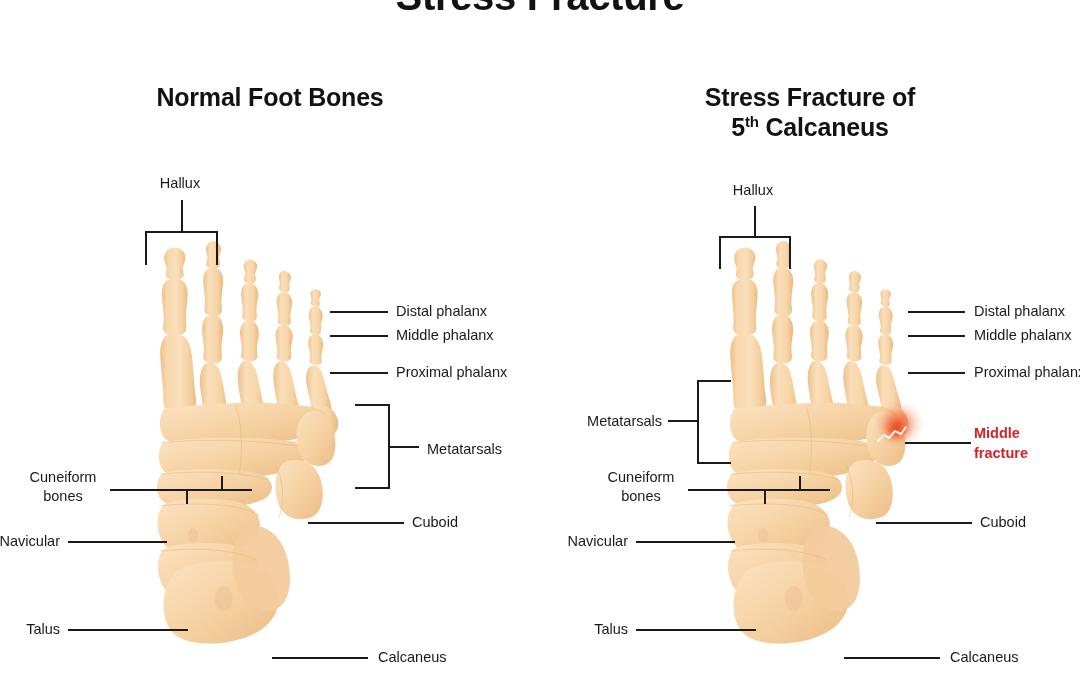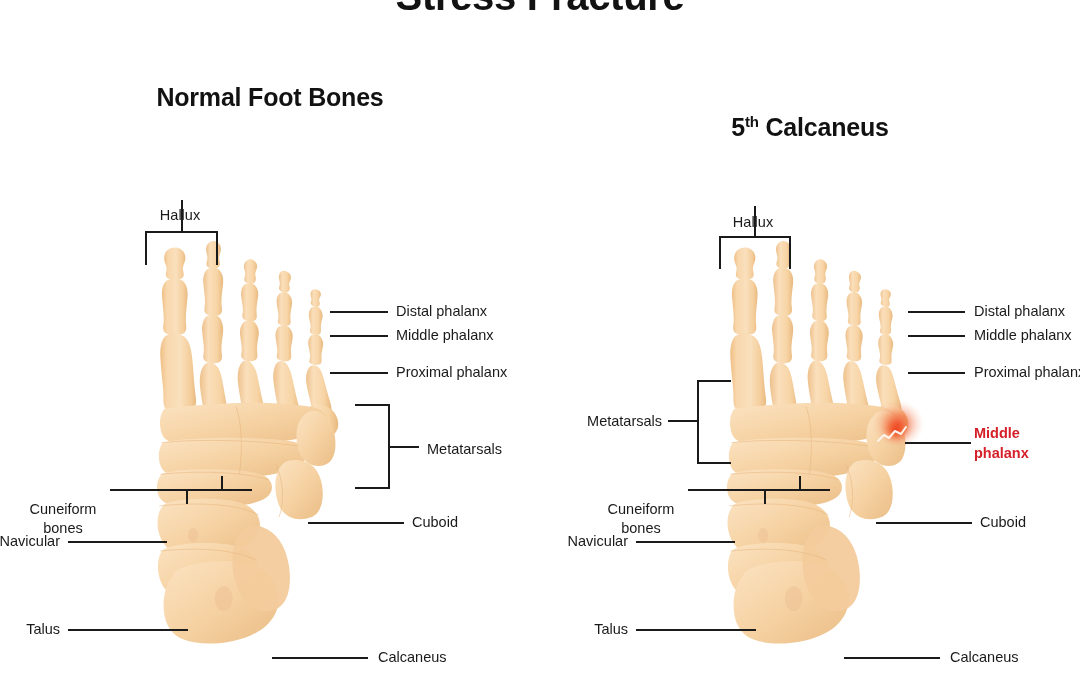--- a/index.html
+++ b/index.html
@@ -36,21 +36,21 @@
   
   .lbl{
     position:absolute;
     font-size:14.5px;
     color:#1a1a1a;
     white-space:nowrap;
     line-height:19px;
   }
   .lbl.two{white-space:normal;line-height:19px;}
   .lbl.r{text-align:right;}
-  .lbl.c{text-align:center;margin-top:32px;}
+  .lbl.c{text-align:center;}
   .lbl.red{color:#d5202a;font-weight:bold;}
 
   
   .ln{position:absolute;background:#1a1a1a;}
   .ln.h{height:1.6px;}
   .ln.v{width:1.6px;}
 
   svg.feet{position:absolute;left:0;top:0;width:1080px;height:675px;pointer-events:none;}
 </style>
 </head>
@@ -251,21 +251,21 @@
       <ellipse cx="896" cy="430" rx="17" ry="16" fill="url(#fracGlow)"></ellipse>
       <path d="M878 441 L884 435 L889 438 L895 431 L901 434 L906 427" fill="none" stroke="#fdf3ec" stroke-width="2.1" stroke-linecap="round" stroke-linejoin="round"></path>
     </g>
   </svg>
 
   <div class="main-title" id="main-title">Stress Fracture</div>
 
   <div class="panel-title" id="title-left">Normal Foot Bones</div>
 
   <div class="panel-title" id="title-right">
-    <br>
+    <span>Stress Fracture of</span><br>
     <span><span>5</span><sup>th</sup><span> Calcaneus</span></span>
   </div>
 
   <div class="lbl c" style="left:125px;top:174px;width:110px;">Hallux</div>
   <div class="ln v" style="left:181px;top:200px;height:32px;"></div>
   <div class="ln h" style="left:145px;top:231px;width:73px;"></div>
   <div class="ln v" style="left:145px;top:231px;height:34px;"></div>
   <div class="ln v" style="left:216px;top:231px;height:34px;"></div>
 
   <div class="ln h" style="left:330px;top:311px;width:58px;"></div>
@@ -328,21 +328,21 @@
     <span>Cuneiform</span><br>
     <span>bones</span>
   </div>
   <div class="ln h" style="left:688px;top:489px;width:142px;"></div>
   <div class="ln v" style="left:764px;top:489px;height:15px;"></div>
   <div class="ln v" style="left:799px;top:476px;height:14px;"></div>
 
   <div class="ln h" style="left:905px;top:442px;width:66px;"></div>
   <div class="lbl red" style="left:974px;top:423px;line-height:20px;">
     <span>Middle</span><br>
-    <span>phalanx</span>
+    <span>fracture</span>
   </div>
 
   <div class="ln h" style="left:876px;top:522px;width:96px;"></div>
   <div class="lbl" style="left:980px;top:513px;">Cuboid</div>
 
   <div class="lbl r" style="left:530px;top:532px;width:98px;">Navicular</div>
   <div class="ln h" style="left:636px;top:541px;width:99px;"></div>
 
   <div class="lbl r" style="left:558px;top:620px;width:70px;">Talus</div>
   <div class="ln h" style="left:636px;top:629px;width:120px;"></div>

